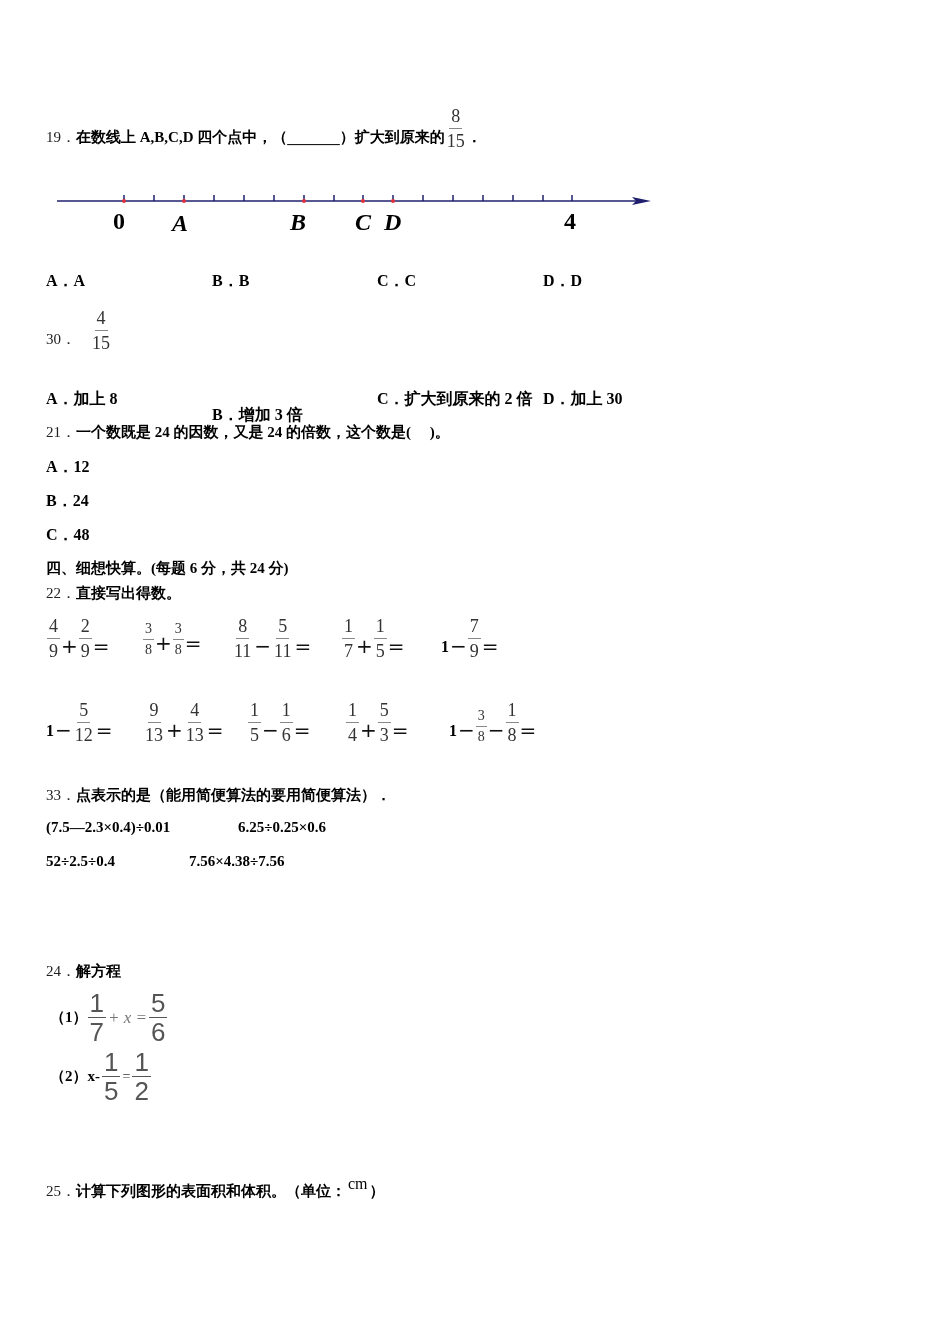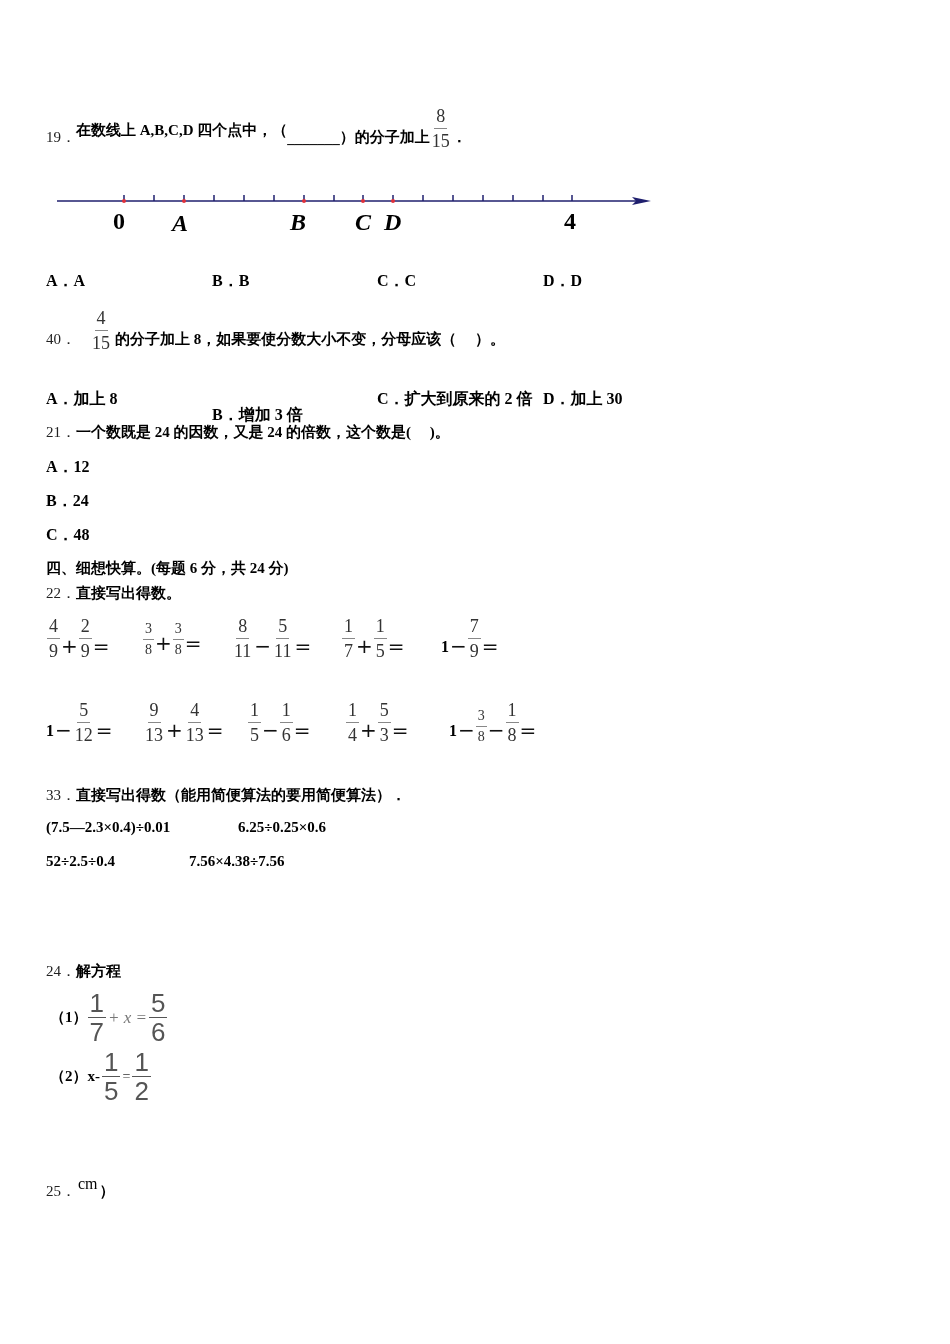--- a/index.html
+++ b/index.html
@@ -21,23 +21,23 @@
   .nl-label { position: absolute; font-weight: bold; font-style: italic; font-size: 24px; font-family: "Liberation Serif", serif; }
   .nl-label.up { font-style: normal; }
   .calc-item { position: absolute; display: flex; align-items: flex-end; }
   .opt { position: absolute; font-size: 16px; font-weight: bold; }
 </style>
 </head>
 <body>
 
 <div class="abs" style="left:46px; top:100px; height:50px; display:flex; align-items:flex-end;">
   <span class="qnum" style="margin-bottom:3px;">19．</span>
-  <span class="txt" style="margin-bottom:10px;">在数线上 A,B,C,D 四个点中，（</span>
+  <span class="txt" style="margin-bottom:3px;">在数线上 A,B,C,D 四个点中，（</span>
   <span class="txt" style="margin-bottom:3px;">_______</span>
-  <span class="txt" style="margin-bottom:3px;">）的分子加上</span>
+  <span class="txt" style="margin-bottom:3px;">）扩大到原来的</span>
   <span class="frac f18">
     <span class="num">8</span>
     <span class="den">15</span>
   </span>
   <span class="txt" style="margin-bottom:3px;">．</span>
 </div>
 
 <div class="abs" style="left:0; top:185px; width:700px; height:60px;">
   <svg width="700" height="30" style="position:absolute; left:0; top:0;">
     <line x1="57" y1="16" x2="640" y2="16" stroke="#1f1f6e" stroke-width="1.5"></line>
@@ -75,26 +75,25 @@
   <span class="nl-label" style="left:384px; top:24px;">D</span>
   <span class="nl-label up" style="left:564px; top:23px;">4</span>
 </div>
 
 <div class="opt" style="left:46px; top:271px;"><span>A．</span><span>A</span></div>
 <div class="opt" style="left:212px; top:271px;"><span>B．</span><span>B</span></div>
 <div class="opt" style="left:377px; top:271px;"><span>C．</span><span>C</span></div>
 <div class="opt" style="left:543px; top:271px;"><span>D．</span><span>D</span></div>
 
 <div class="abs" style="left:46px; top:304px; height:48px; display:flex; align-items:flex-end;">
-  <span class="qnum" style="margin-bottom:3px; margin-right:14px;">40．</span>
+  <span class="qnum" style="margin-bottom:3px; margin-right:14px;">30．</span>
   <span class="frac f18">
     <span class="num">4</span>
     <span class="den">15</span>
   </span>
-  <span class="txt" style="margin-bottom:3px; margin-left:3px;">的分子加上 8，如果要使分数大小不变，分母应该（　 ）。</span>
 </div>
 
 <div class="opt" style="left:46px; top:389px;"><span>A．</span><span>加上 8</span></div>
 <div class="opt" style="left:212px; top:389px;margin-top:16px;"><span>B．</span><span>增加 3 倍</span></div>
 <div class="opt" style="left:377px; top:389px;"><span>C．</span><span>扩大到原来的 2 倍</span></div>
 <div class="opt" style="left:543px; top:389px;"><span>D．</span><span>加上 30</span></div>
 
 <div class="abs" style="left:46px; top:423px;">
   <span class="qnum">21．</span><span class="txt">一个数既是 24 的因数，又是 24 的倍数，这个数是(　 )。</span>
 </div>
@@ -220,21 +219,21 @@
     </span>
   <span class="op" style="margin-bottom:2px;">−</span>
   <span class="frac f18">
       <span class="num">1</span>
       <span class="den">8</span>
     </span>
   <span class="op" style="margin-bottom:2px;">=</span>
 </div>
 
 <div class="abs" style="left:46px; top:786px;">
-  <span class="qnum">33．</span><span class="txt">直接写出得数（能用简便算法的要用简便算法）．</span>
+  <span class="qnum">33．</span><span class="txt">点表示的是（能用简便算法的要用简便算法）．</span>
 </div>
 <div class="abs b" style="left:46px; top:819px;">(7.5—2.3×0.4)÷0.01</div>
 <div class="abs b" style="left:238px; top:819px;">6.25÷0.25×0.6</div>
 <div class="abs b" style="left:46px; top:853px;">52÷2.5÷0.4</div>
 <div class="abs b" style="left:189px; top:853px;">7.56×4.38÷7.56</div>
 
 <div class="abs" style="left:46px; top:962px;">
   <span class="qnum">24．</span><span class="txt">解方程</span>
 </div>
 
@@ -260,15 +259,16 @@
   </span>
   <span style="font-size:14px; color:#333; margin:0 2px;">=</span>
   <span class="frac f24" style="font-family:'Liberation Sans',sans-serif;">
     <span class="num" style="border-bottom:1.5px solid #555; padding-bottom:1px;">1</span>
     <span class="den" style="padding-top:1px;">2</span>
   </span>
 </div>
 
 <div class="abs" style="left:46px; top:1182px; display:flex; align-items:flex-end;">
   <span class="qnum">25．</span>
+  <span class="txt">计算下列图形的表面积和体积。（单位：</span>
   <span style="font-size:16px; position:relative; top:-8px; margin:0 2px; font-family:'Liberation Serif',serif;">cm</span>
   <span class="txt">）</span>
 </div>
 
 </body></html>

